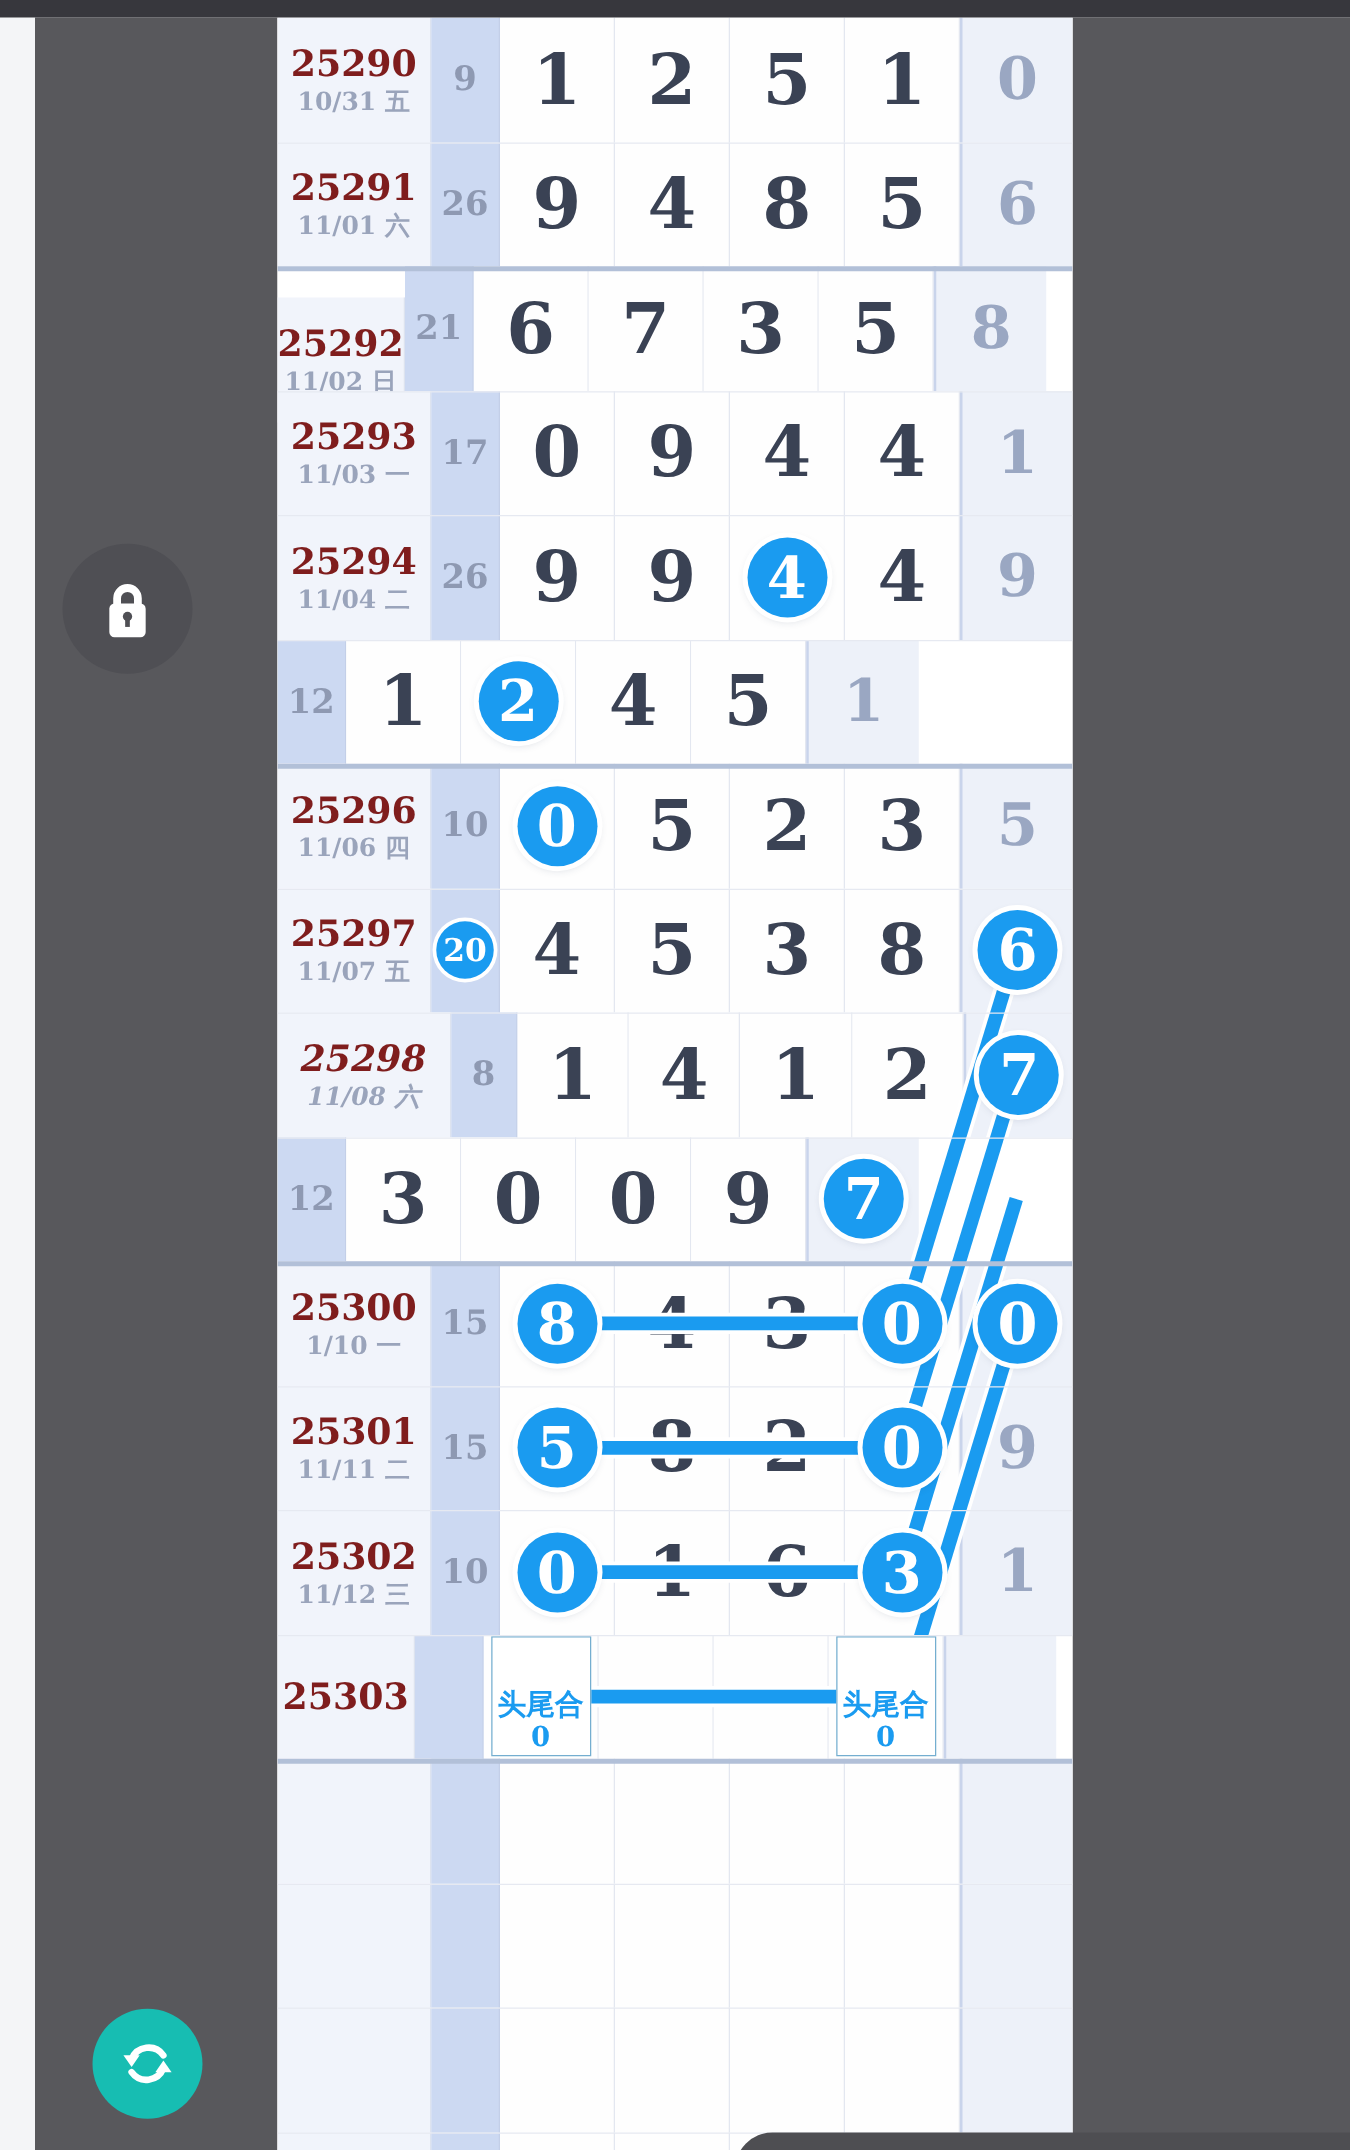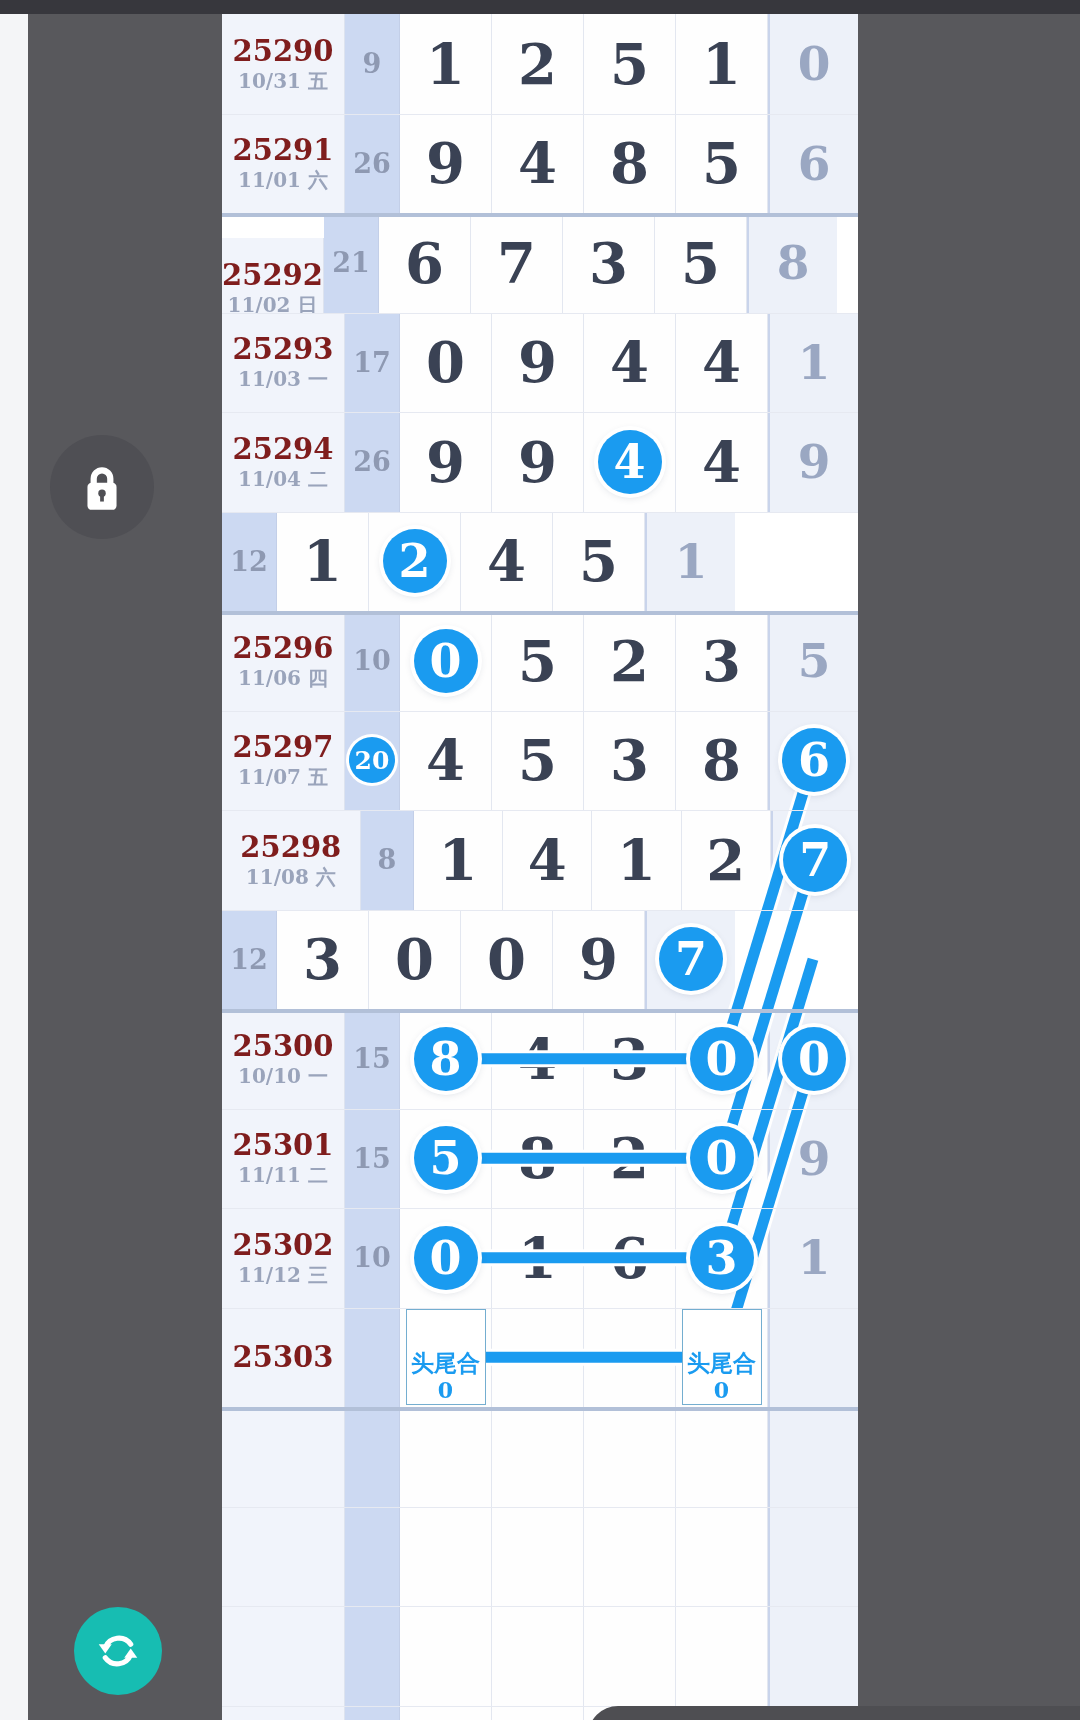--- a/index.html
+++ b/index.html
@@ -249,21 +249,21 @@
           </div>
           <div class="cell c-digit" style="width: 92px;">
             <span class="digit">8</span>
           </div>
           <div class="cell c-tail" style="width: 90px;">
             <span class="tail-digit circled-num">6</span>
           </div>
         </div>
         <div class="row">
           <div class="sep"></div>
-          <div class="cell c-period" style="width: 143px;">
+          <div class="cell c-period" style="width: 143px; font-style: italic;">
             <span class="period-no">25298</span>
             <span class="period-date">11/08 六</span>
           </div>
           <div class="cell c-sum" style="width: 55px;">
             <span class="sum-val">8</span>
           </div>
           <div class="cell c-digit" style="width: 92px;">
             <span class="digit">1</span>
           </div>
           <div class="cell c-digit" style="width: 92px;">
@@ -297,21 +297,21 @@
             <span class="digit">9</span>
           </div>
           <div class="cell c-tail" style="width: 90px;">
             <span class="tail-digit circled-num">7</span>
           </div>
         </div>
         <div class="row">
           <div class="sep thick"></div>
           <div class="cell c-period" style="width: 123px;">
             <span class="period-no">25300</span>
-            <span class="period-date">10/10 一</span>
+            <span class="period-date">1/10 一</span>
           </div>
           <div class="cell c-sum" style="width: 55px;">
             <span class="sum-val">15</span>
           </div>
           <div class="cell c-digit" style="width: 92px;">
             <span class="digit circled-num">8</span>
           </div>
           <div class="cell c-digit" style="width: 92px;">
             <span class="digit">4</span>
           </div>
@@ -370,21 +370,21 @@
           </div>
           <div class="cell c-digit" style="width: 92px;">
             <span class="digit circled-num">3</span>
           </div>
           <div class="cell c-tail" style="width: 90px;">
             <span class="tail-digit">1</span>
           </div>
         </div>
         <div class="row">
           <div class="sep"></div>
-          <div class="cell c-period" style="width: 123px;">
+          <div class="cell c-period" style="width: 110px;">
             <span class="period-no">25303</span>
           </div>
           <div class="cell c-sum" style="width: 55px;"></div>
           <div class="cell c-digit" style="width: 92px;">
             <div class="ht-box">
               <span class="ht-label">头尾合</span>
               <span class="ht-value">0</span>
             </div>
           </div>
           <div class="cell c-digit" style="width: 92px;"></div>

